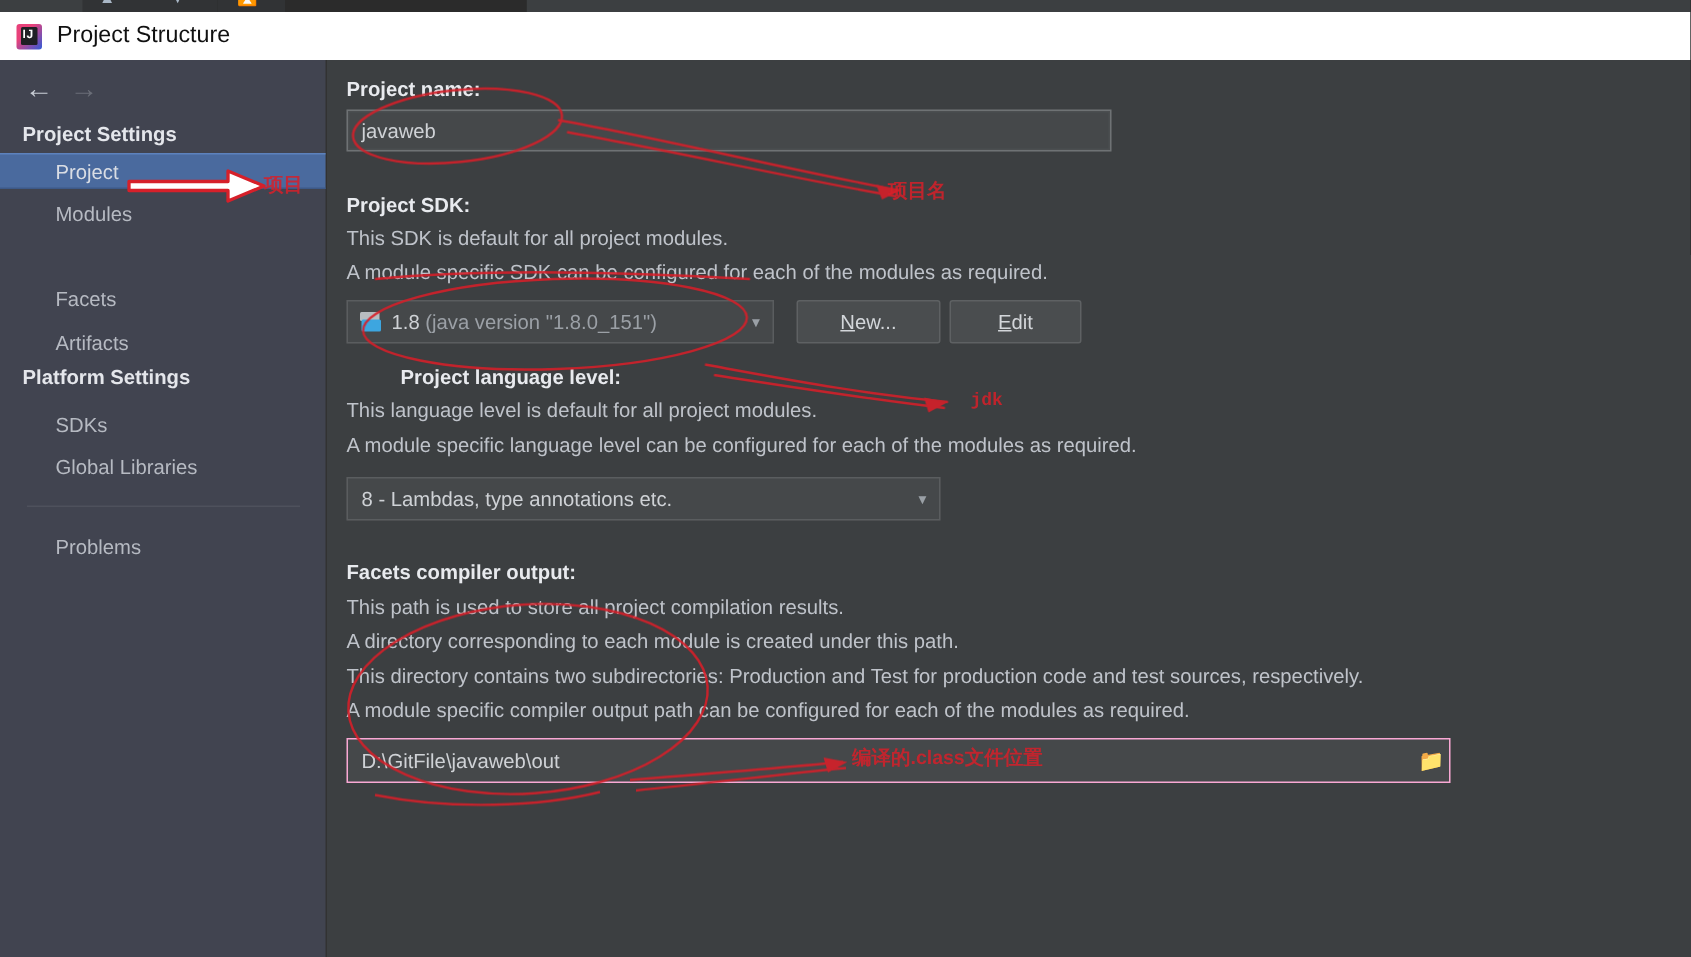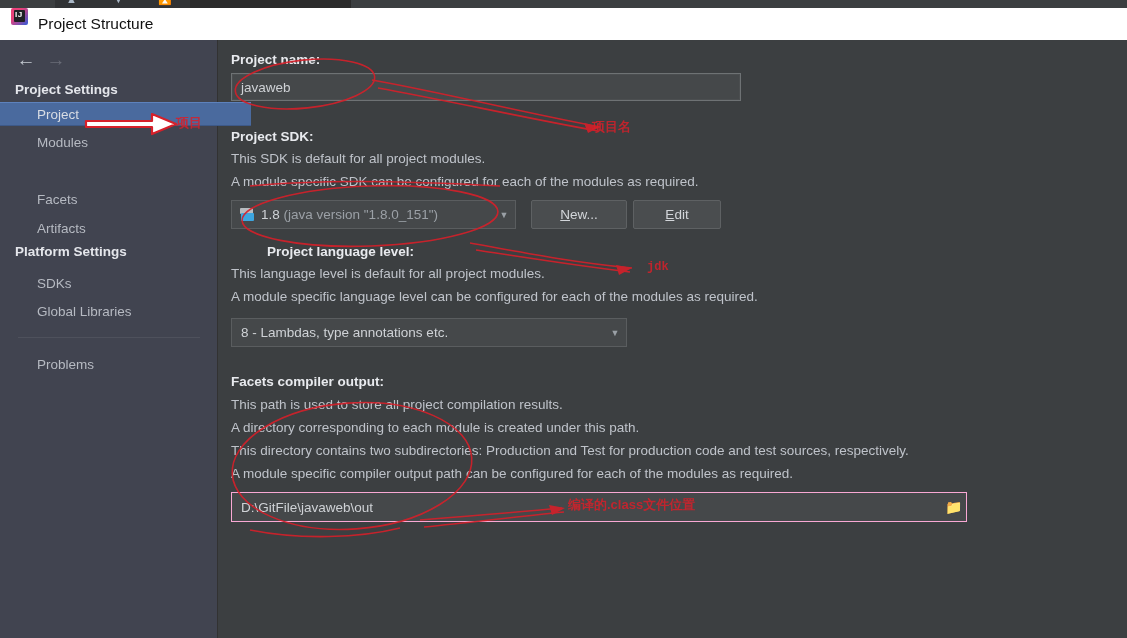--- a/index.html
+++ b/index.html
@@ -43,21 +43,21 @@
     left: 0; top: 8px;
     width: 1127px;
     height: 32px;
     background: #ffffff;
     display: flex;
     align-items: center;
     padding-left: 11px;
     box-sizing: border-box;
   }
   .title-icon {
-    width: 17px; height: 32px;
+    width: 17px; height: 17px;
     position: relative;
     margin-right: 10px;
     flex: none;
   }
   .title-icon .sq {
     position: absolute;
     left: 0; top: 0;
     width: 17px; height: 17px;
     background: linear-gradient(135deg, #e8417a 0%, #e8417a 34%, #2f5bd8 100%);
     border-radius: 2px;
@@ -123,21 +123,21 @@
   .sb-head {
     position: absolute;
     left: 15px;
     color: #e4e6eb;
     font-size: 13.5px;
     font-weight: bold;
   }
   .sb-item {
     position: absolute;
     left: 0;
-    width: 251px;
+    width: 217px;
     height: 24px;
     display: flex;
     align-items: center;
     padding-left: 37px;
     box-sizing: border-box;
     color: #b6bac2;
     font-size: 13.5px;
   }
   .sb-item.selected {
     background: #4a6a9e;

